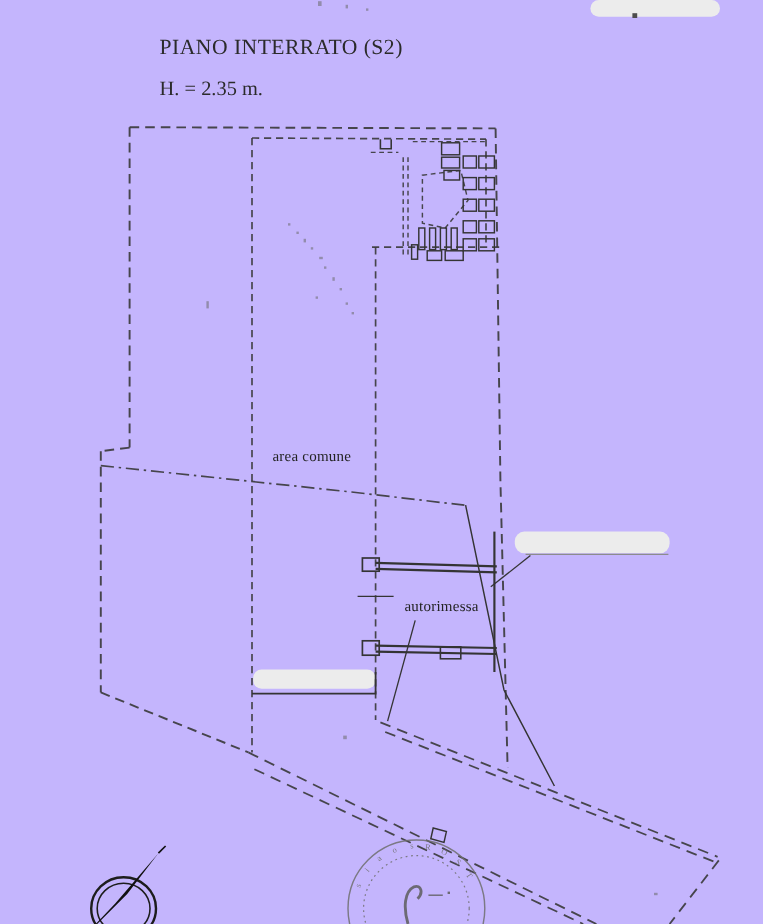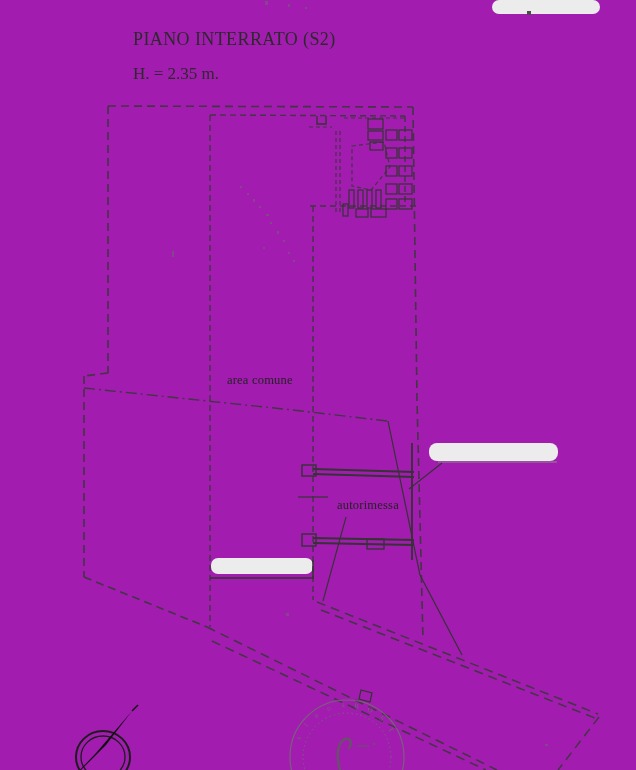--- a/index.html
+++ b/index.html
@@ -1,19 +1,19 @@
 <!DOCTYPE html>
 <html><head>
 <meta charset="utf-8">
 <style>
   html,body{margin:0;padding:0;background:#ffffff;}
   .sheet{
     position:relative;
     width:636px;height:770px;
-    background:#a21caf;
+    background:#c4b5fd;
     overflow:hidden;
     font-family:"Liberation Serif", serif;
   }
   svg{display:block;}
   text{fill:#2e2e2e;}
   .title-text{font-size:18px;letter-spacing:0.4px;fill:#2b2b2b;}
   .hnote-text{font-size:17px;fill:#2b2b2b;}
   .plan-label{font-size:12.5px;fill:#242424;letter-spacing:0.2px;}
   .ink{stroke:#383838;fill:none;stroke-opacity:0.9;}
   .ink-solid{stroke:#343434;fill:none;}

